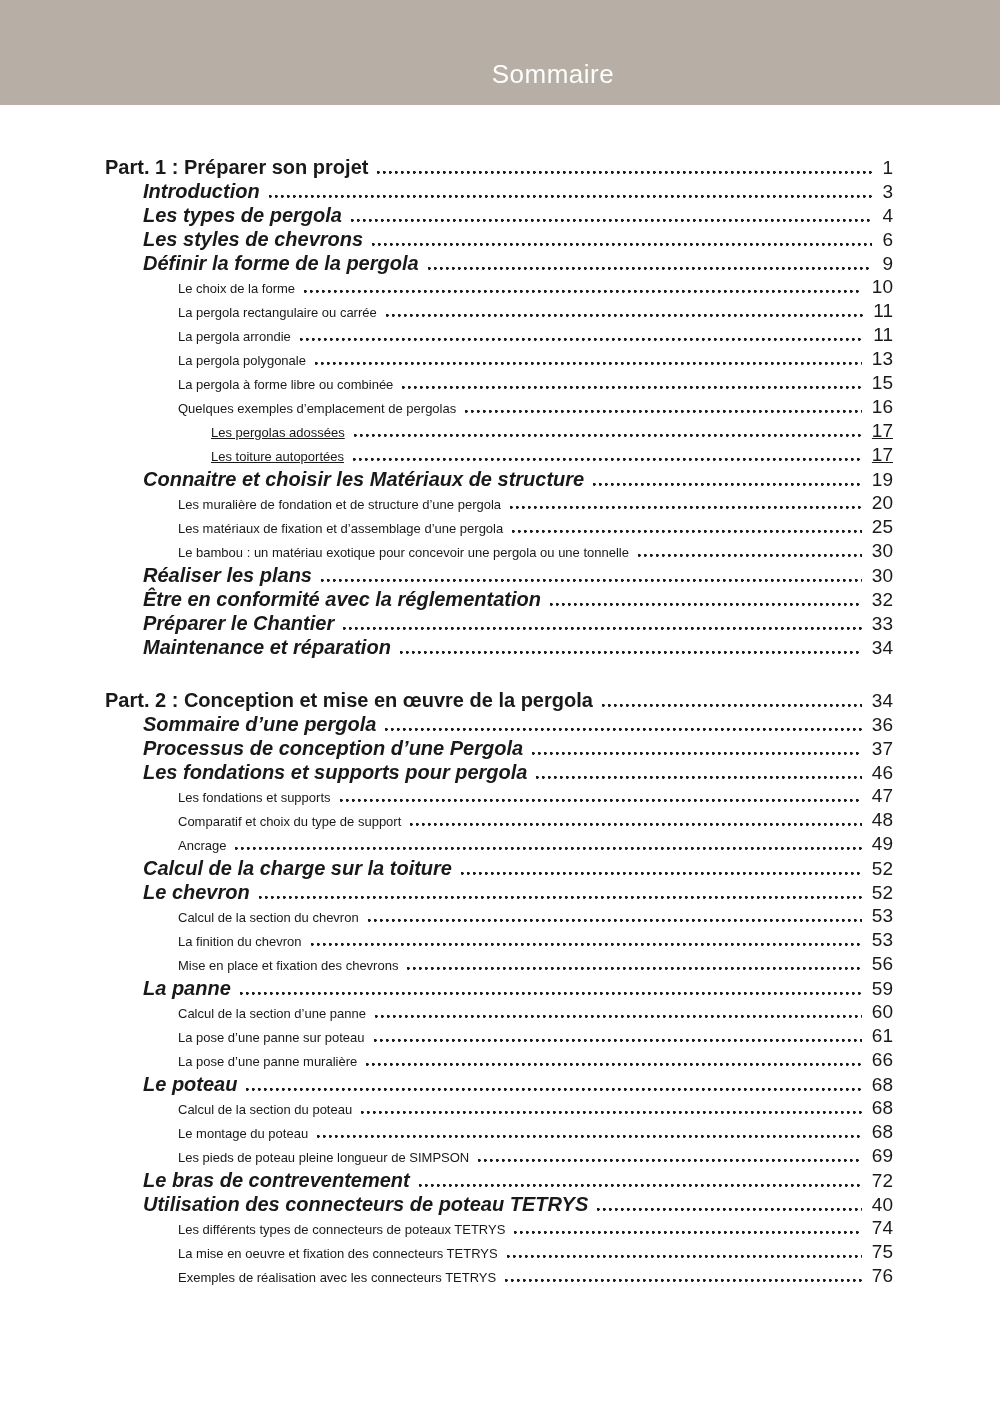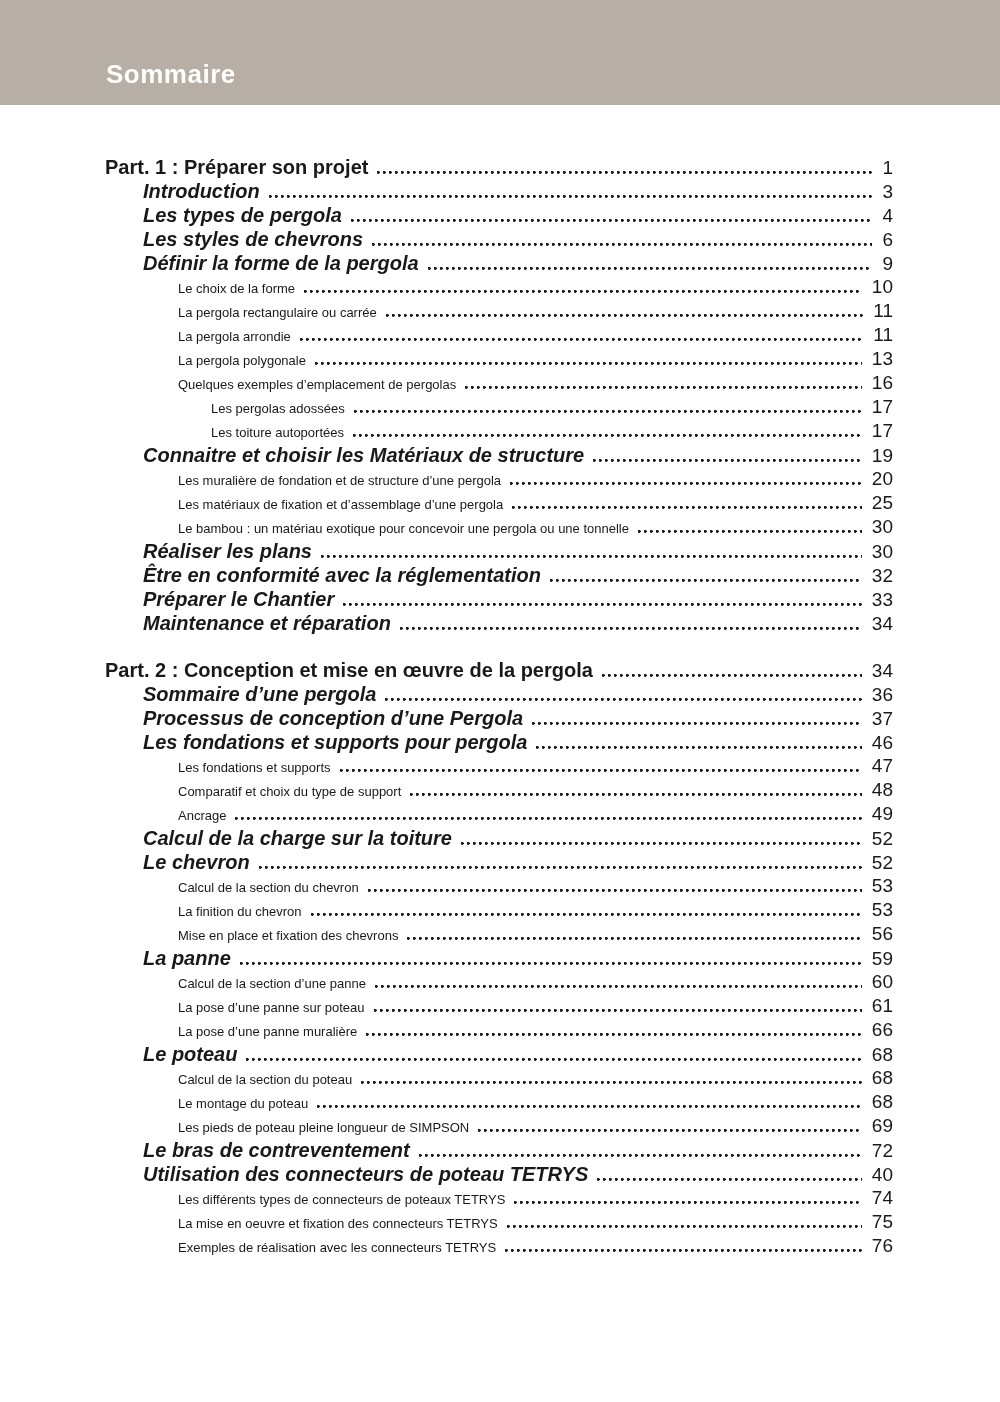--- a/index.html
+++ b/index.html
@@ -16,46 +16,47 @@
     color:var(--text-color);
     overflow:hidden;
   }
   .header{
     width:1000px;height:105px;
     background:var(--header-bg);
   }
   .header .title{
     padding:59px 0 0 106px;
     font-size:26px;
-    font-weight:700;
+    font-weight:400;
     color:var(--title-color);
     letter-spacing:0.5px;
+    text-align:center;
   }
   .toc{
     padding:50px 107px 0 105px;
   }
   .toc-section + .toc-section{
-    margin-top:23px;
+    margin-top:29px;
   }
   .row{
     display:flex;
     align-items:baseline;
     height:24px;
     white-space:nowrap;
   }
   .label{
     font-size:13px;
     line-height:24px;
     flex:0 0 auto;
   }
   .lvl0 .label{font-weight:700;font-size:20px;}
   .lvl1{padding-left:38px;}
   .lvl1 .label{font-weight:700;font-style:italic;font-size:20px;text-align:center;}
   .lvl2{padding-left:73px;}
-  .lvl3{padding-left:106px;}
+  .lvl3{padding-left:106px;text-decoration:underline;}
   .leader{
     flex:1 1 auto;
     height:3px;
     margin:0 10px 0 9px;
     background-image:radial-gradient(circle at 1.3px 1.4px, var(--dot-color) 1.2px, transparent 1.7px);
     background-size:6px 3px;
     background-repeat:repeat-x;
     background-position:left bottom;
     min-width:24px;
   }
@@ -115,20 +116,25 @@
         <span class="label">La pergola arrondie</span>
         <span class="leader"></span>
         <span class="page">11</span>
       </div>
       <div class="row lvl2">
         <span class="label">La pergola polygonale</span>
         <span class="leader"></span>
         <span class="page">13</span>
       </div>
       <div class="row lvl2">
+        <span class="label">La pergola à forme libre ou combinée</span>
+        <span class="leader"></span>
+        <span class="page">15</span>
+      </div>
+      <div class="row lvl2">
         <span class="label">Quelques exemples d’emplacement de pergolas</span>
         <span class="leader"></span>
         <span class="page">16</span>
       </div>
       <div class="row lvl3">
         <span class="label">Les pergolas adossées</span>
         <span class="leader"></span>
         <span class="page">17</span>
       </div>
       <div class="row lvl3">

